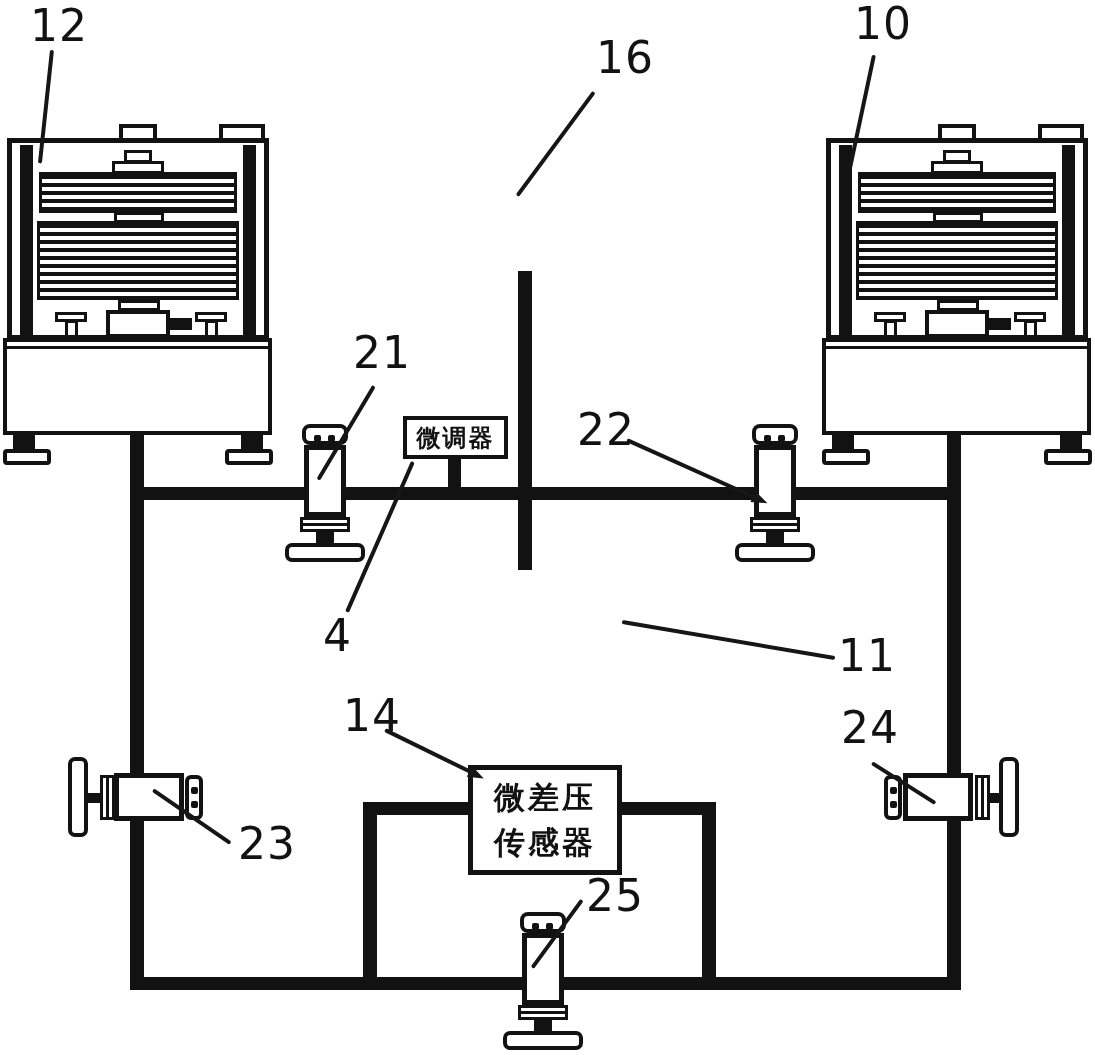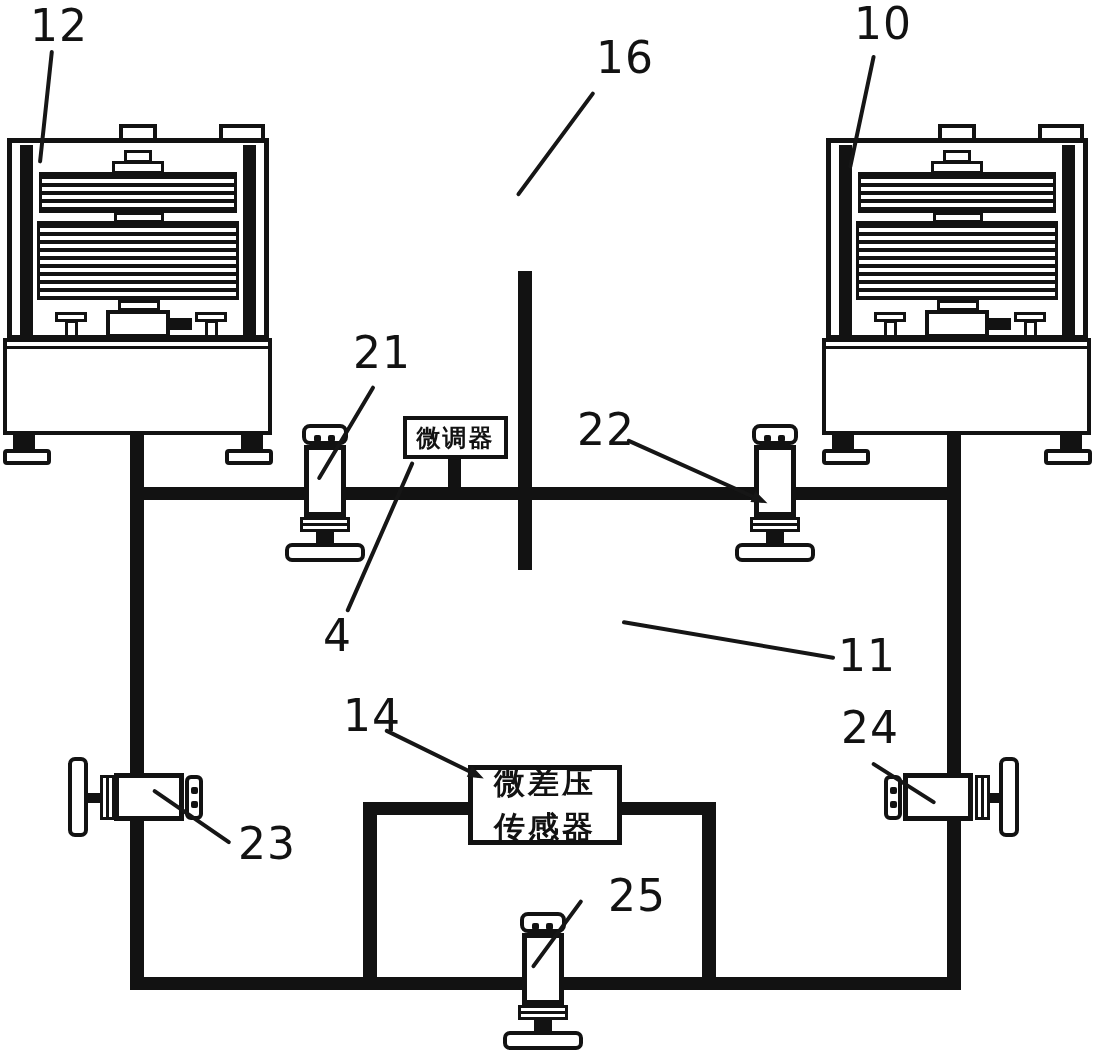--- a/index.html
+++ b/index.html
@@ -95,21 +95,21 @@
   <div class="pipe" style="left:702px; top:802px; width:14px; height:188px;"></div>
   <div class="pipe" style="left:363px; top:802px; width:107px; height:13px;"></div>
   <div class="pipe" style="left:620px; top:802px; width:96px; height:13px;"></div>
 
 
   <div class="box" style="left:403px; top:416px; width:105px; height:43px; font-size:24px; letter-spacing:2px;text-align:center;">
     <span>微调器</span>
   </div>
 
 
-  <div class="box" style="left:468px; top:765px; width:154px; height:80px; font-size:31px; letter-spacing:3px; border-width:5px; flex-direction:column; line-height:1.45;">
+  <div class="box" style="left:468px; top:765px; width:154px; height:110px; font-size:31px; letter-spacing:3px; border-width:5px; flex-direction:column; line-height:1.45;">
     <span>微差压</span>
     <span>传感器</span>
   </div>
 
   <div class="device" style="left:3px; top:122px;">
     <div class="d-tab" style="left:116px; top:2px; width:38px; height:18px;"></div>
     <div class="d-tab" style="left:216px; top:2px; width:46px; height:18px;"></div>
     <div class="d-frame"></div>
     <div class="d-bar" style="left:17px;"></div>
     <div class="d-bar" style="left:240px;"></div>
@@ -222,15 +222,15 @@
   <div class="ref" style="left:30px;  top:4px;">12</div>
   <div class="ref" style="left:596px; top:36px;">16</div>
   <div class="ref" style="left:854px; top:2px;">10</div>
   <div class="ref" style="left:353px; top:331px;">21</div>
   <div class="ref" style="left:577px; top:408px;">22</div>
   <div class="ref" style="left:323px; top:614px;">4</div>
   <div class="ref" style="left:838px; top:634px;">11</div>
   <div class="ref" style="left:343px; top:694px;">14</div>
   <div class="ref" style="left:841px; top:706px;text-align:right;">24</div>
   <div class="ref" style="left:238px; top:822px;">23</div>
-  <div class="ref" style="left:586px; top:874px;margin-left:22px;">25</div>
+  <div class="ref" style="left:586px; top:874px;">25</div>
 
 </div>
 
 </body></html>

